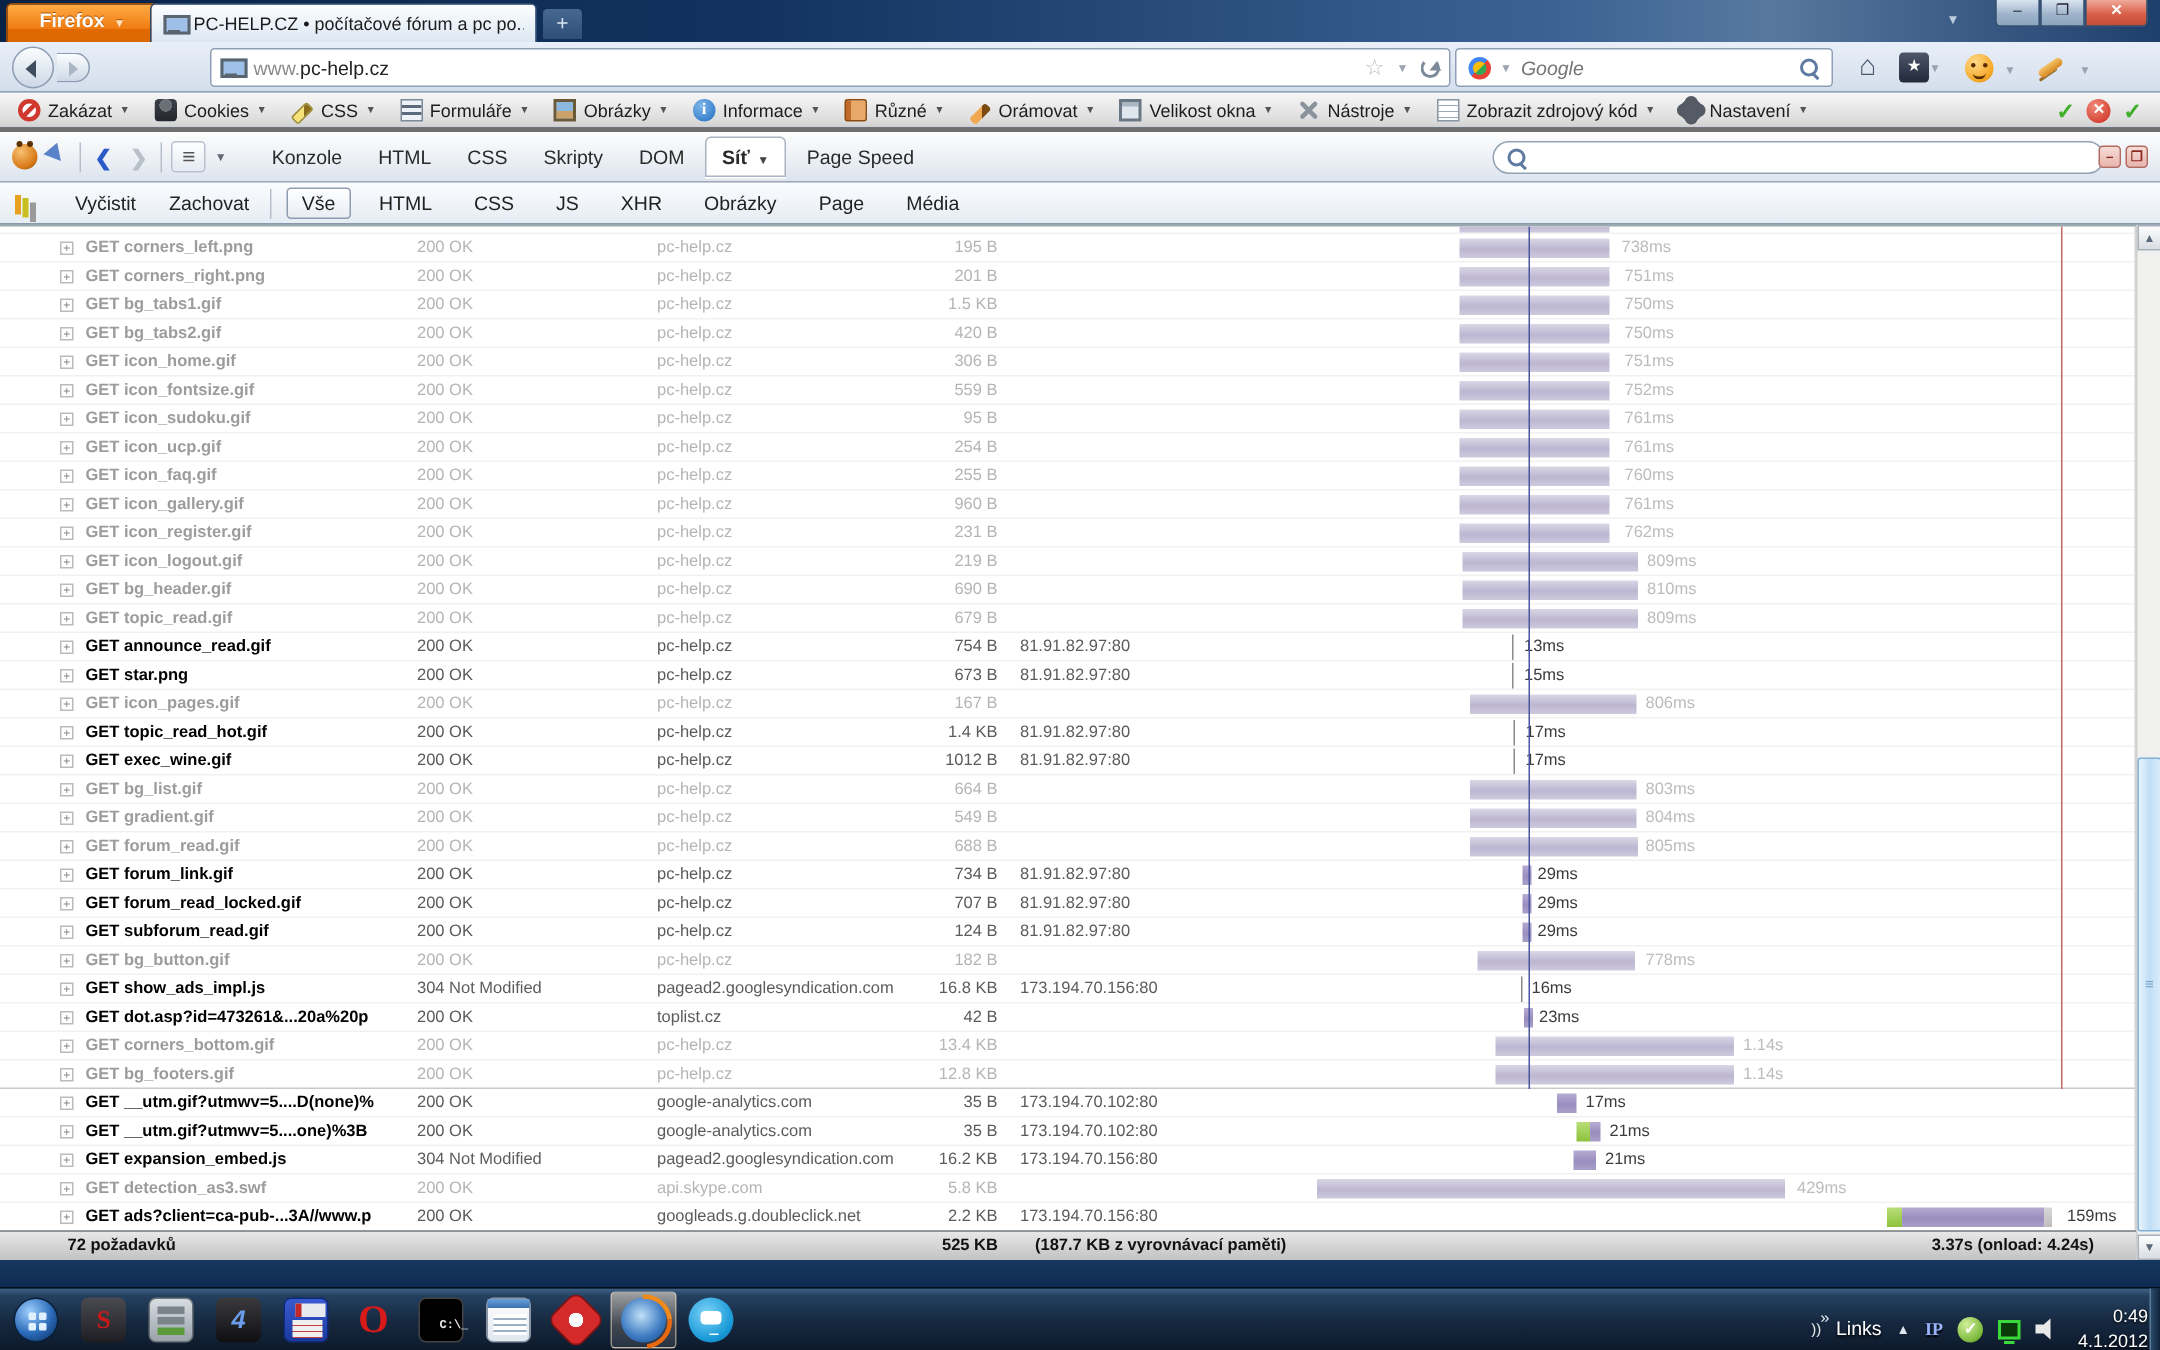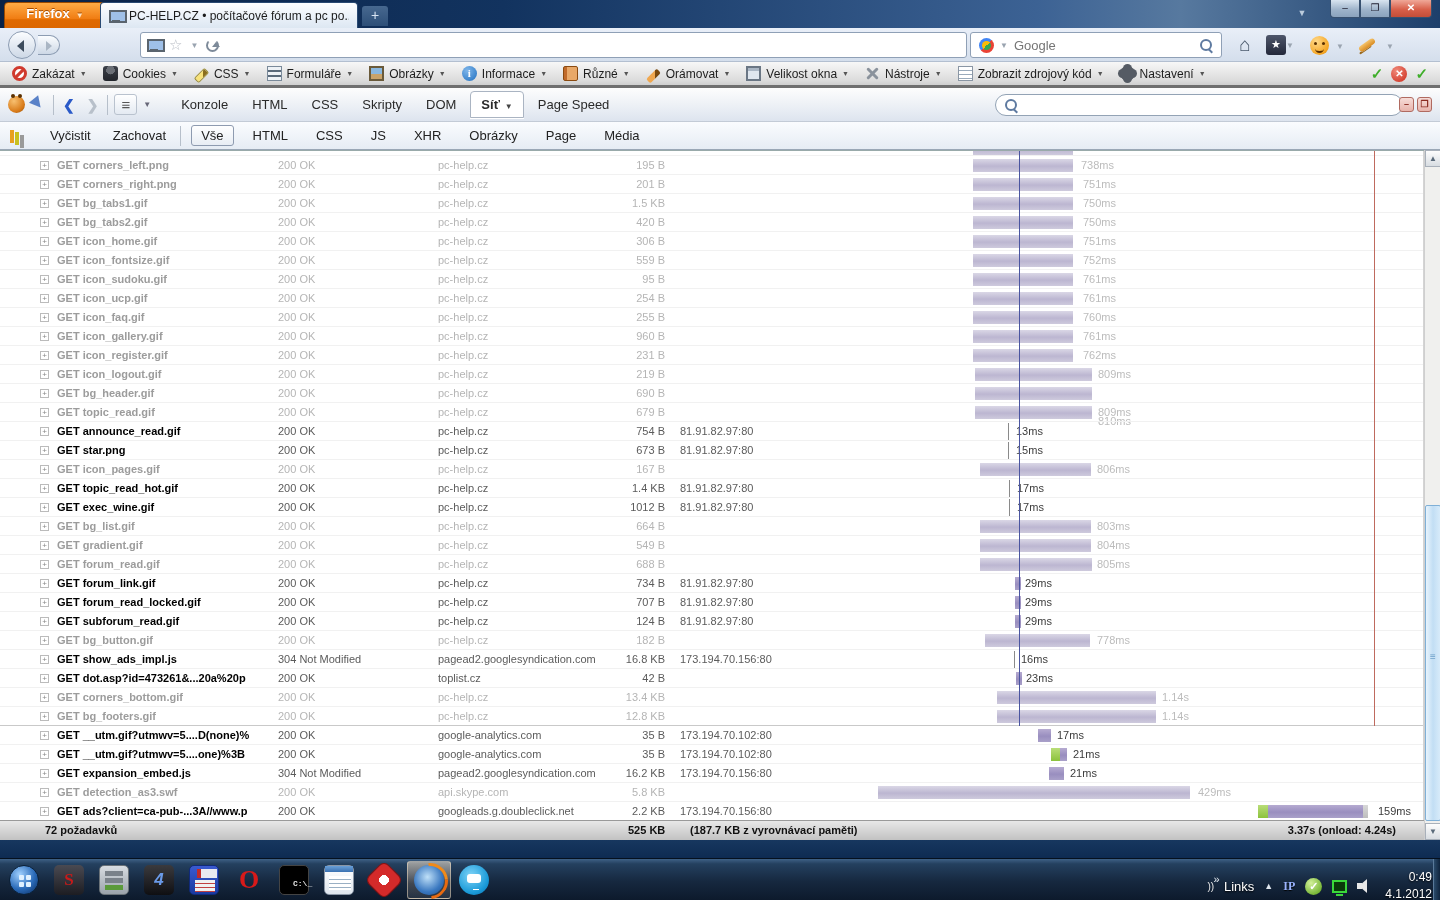--- a/index.html
+++ b/index.html
@@ -46,21 +46,21 @@
 .star{color:#b9bec6;font-size:15px;cursor:pointer}
 .mini-car{color:#9aa4b0;font-size:8px;cursor:pointer}
 .reload{width:13px;height:13px;border:2px solid #7d8a99;border-radius:50%;border-top-color:transparent;position:relative;cursor:pointer}
 .reload::after{content:"";position:absolute;right:-3px;top:-3px;border:4px solid transparent;border-bottom:5px solid #7d8a99}
 #searchbox{position:absolute;left:970px;top:4px;width:252px;height:26px;background:#fff;border:1px solid #8fa0b6;border-radius:3px;
  display:flex;align-items:center;padding:0 8px;gap:6px}
 .gball{width:15px;height:15px;border-radius:50%;flex:none;
  background:linear-gradient(135deg,#4285f4 0 50%,#ea4335 50% 100%);position:relative}
 .gball::after{content:"";position:absolute;left:3px;top:3px;width:9px;height:9px;border-radius:50%;
  background:linear-gradient(315deg,#34a853 0 50%,#fbbc05 50% 100%)}
-#searchinput{border:none;outline:none;flex:1;font-size:13px;color:#4d7c0f;font-family:"Liberation Sans",sans-serif;min-width:0}
+#searchinput{border:none;outline:none;flex:1;font-size:13px;font-style:italic;color:#4d7c0f;font-family:"Liberation Sans",sans-serif;min-width:0}
 .magnifier{width:14px;height:14px;position:relative;flex:none;cursor:pointer}
 .magnifier::before{content:"";position:absolute;left:1px;top:1px;width:8px;height:8px;border:2px solid #5e7aa0;border-radius:50%}
 .magnifier::after{content:"";position:absolute;right:0;bottom:0;width:5px;height:2px;background:#5e7aa0;transform:rotate(45deg)}
 .navtool{position:absolute;top:4px;height:26px;display:flex;align-items:center;justify-content:center;cursor:pointer;border-radius:3px}
 #homebtn{left:1230px;width:30px;color:#4a5a6c;font-size:19px}
 #bmbtn{left:1262px;width:36px}
 .bm-square{width:20px;height:20px;border-radius:3px;background:linear-gradient(#4e566a,#23283a);color:#fff;font-size:11px;text-align:center;line-height:19px}
 #smileybtn{left:1304px;width:30px}
 .smiley{width:19px;height:19px;border-radius:50%;background:radial-gradient(circle at 35% 30%,#ffd98a,#f5a623 70%,#c97b0a);position:relative}
 .smiley::before{content:"";position:absolute;left:4px;top:6px;width:3px;height:3px;border-radius:50%;background:#5a3000;box-shadow:8px 0 #5a3000}
@@ -235,20 +235,21 @@
 
 <div id="navbar">
   <div id="backbtn" class="navbtn">
       <span class="arrow-l"></span>
     </div>
   <div id="fwdbtn" class="navbtn">
       <span class="arrow-r"></span>
     </div>
   <div id="urlbar">
     <span class="favicon"></span>
+    <span id="urltext"><span class="www">www.</span><span>pc-help.cz</span></span>
     <span class="star">☆</span>
     <span class="mini-car">▼</span>
     <span class="reload"></span>
   </div>
   <div id="searchbox">
     <span class="gball"></span>
     <span class="mini-car">▼</span>
     <input id="searchinput" placeholder="Google" style="">
     <span class="magnifier"></span>
   </div>
@@ -523,21 +524,21 @@
       </div>
       <div class="nrow cached">
         <span class="exp">+</span>
         <span class="nname">GET bg_header.gif</span>
         <span class="nstat">200 OK</span>
         <span class="ndom">pc-help.cz</span>
         <span class="nsize">690 B</span>
         <span class="bar" style="left: 975px;">
           <span class="seg c" style="width: 117px;"></span>
         </span>
-        <span class="tlabel" style="left: 1098px; margin-top: 28px;">810ms</span>
+        <span class="tlabel" style="left: 1098px;">810ms</span>
       </div>
       <div class="nrow cached">
         <span class="exp">+</span>
         <span class="nname">GET topic_read.gif</span>
         <span class="nstat">200 OK</span>
         <span class="ndom">pc-help.cz</span>
         <span class="nsize">679 B</span>
         <span class="bar" style="left: 975px;">
           <span class="seg c" style="width: 117px;"></span>
         </span>

